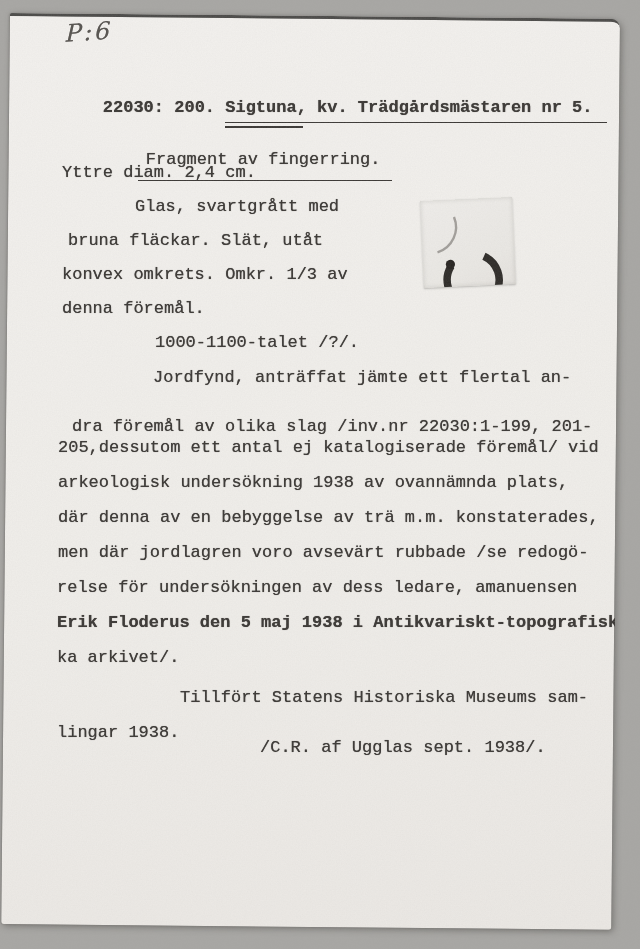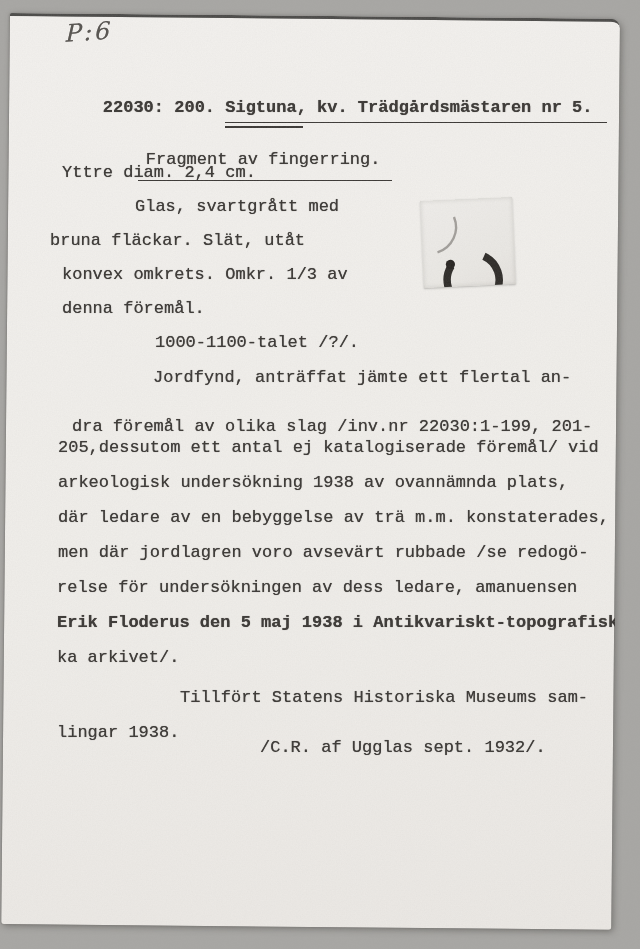--- a/index.html
+++ b/index.html
@@ -78,36 +78,36 @@
     <span>22030: 200. </span><span class="u-group"><span class="double-u">Sigtuna,</span><span> kv. Trädgårdsmästaren nr 5.</span></span>
   </div>
 
   <div class="tline" style="left:97px;top:130px;">
     <span class="title-u">Fragment av fingerring.</span>
   </div>
 
   <div id="lines-container">
       <div class="tline" style="left: 62px; top: 163px;">Yttre diam. 2,4 cm.</div>
       <div class="tline" style="left: 135px; top: 197px;">Glas, svartgrått med</div>
-      <div class="tline" style="left: 50px; top: 231px; font-family: Liberation Mono, monospace;">bruna fläckar. Slät, utåt</div>
+      <div class="tline" style="left: 68px; top: 231px; font-family: Liberation Mono, monospace;">bruna fläckar. Slät, utåt</div>
       <div class="tline" style="left: 62px; top: 265px;">konvex omkrets. Omkr. 1/3 av</div>
       <div class="tline" style="left: 62px; top: 299px;">denna föremål.</div>
       <div class="tline" style="left: 155px; top: 333px;">1000-1100-talet /?/.</div>
       <div class="tline" style="left: 153px; top: 368px;">Jordfynd, anträffat jämte ett flertal an-</div>
       <div class="tline" style="left: 58px; top: 417px; margin-left: 14px;">dra föremål av olika slag /inv.nr 22030:1-199, 201-</div>
       <div class="tline" style="left: 58px; top: 438px;">205,dessutom ett antal ej katalogiserade föremål/ vid</div>
       <div class="tline" style="left: 58px; top: 473px;">arkeologisk undersökning 1938 av ovannämnda plats,</div>
-      <div class="tline" style="left: 58px; top: 508px;">där ledare av en bebyggelse av trä m.m. konstaterades,</div>
+      <div class="tline" style="left: 58px; top: 508px;">där denna av en bebyggelse av trä m.m. konstaterades,</div>
       <div class="tline" style="left: 58px; top: 543px;">men där jordlagren voro avsevärt rubbade /se redogö-</div>
       <div class="tline" style="left: 57px; top: 578px;">relse för undersökningen av dess ledare, amanuensen</div>
       <div class="tline" style="left: 57px; top: 613px; font-weight: bold;">Erik Floderus den 5 maj 1938 i Antikvariskt-topografisk</div>
       <div class="tline" style="left: 57px; top: 648px;">ka arkivet/.</div>
       <div class="tline" style="left: 180px; top: 688px;">Tillfört Statens Historiska Museums sam-</div>
       <div class="tline" style="left: 57px; top: 723px;">lingar 1938.</div>
-      <div class="tline" style="left: 260px; top: 738px;">/C.R. af Ugglas sept. 1932/.</div>
+      <div class="tline" style="left: 260px; top: 738px;">/C.R. af Ugglas sept. 1938/.</div>
     </div>
 </div>
 
 <div class="photo">
   <svg viewBox="0 0 92 87">
 
     <path d="M28.2,66.2 A26,26 0 1 0 61.3,57.9" fill="none" stroke="#2d2a27" stroke-width="7.5" stroke-linecap="butt"></path>
 
     <circle cx="27.5" cy="64.5" r="4.6" fill="#262320"></circle>
 

